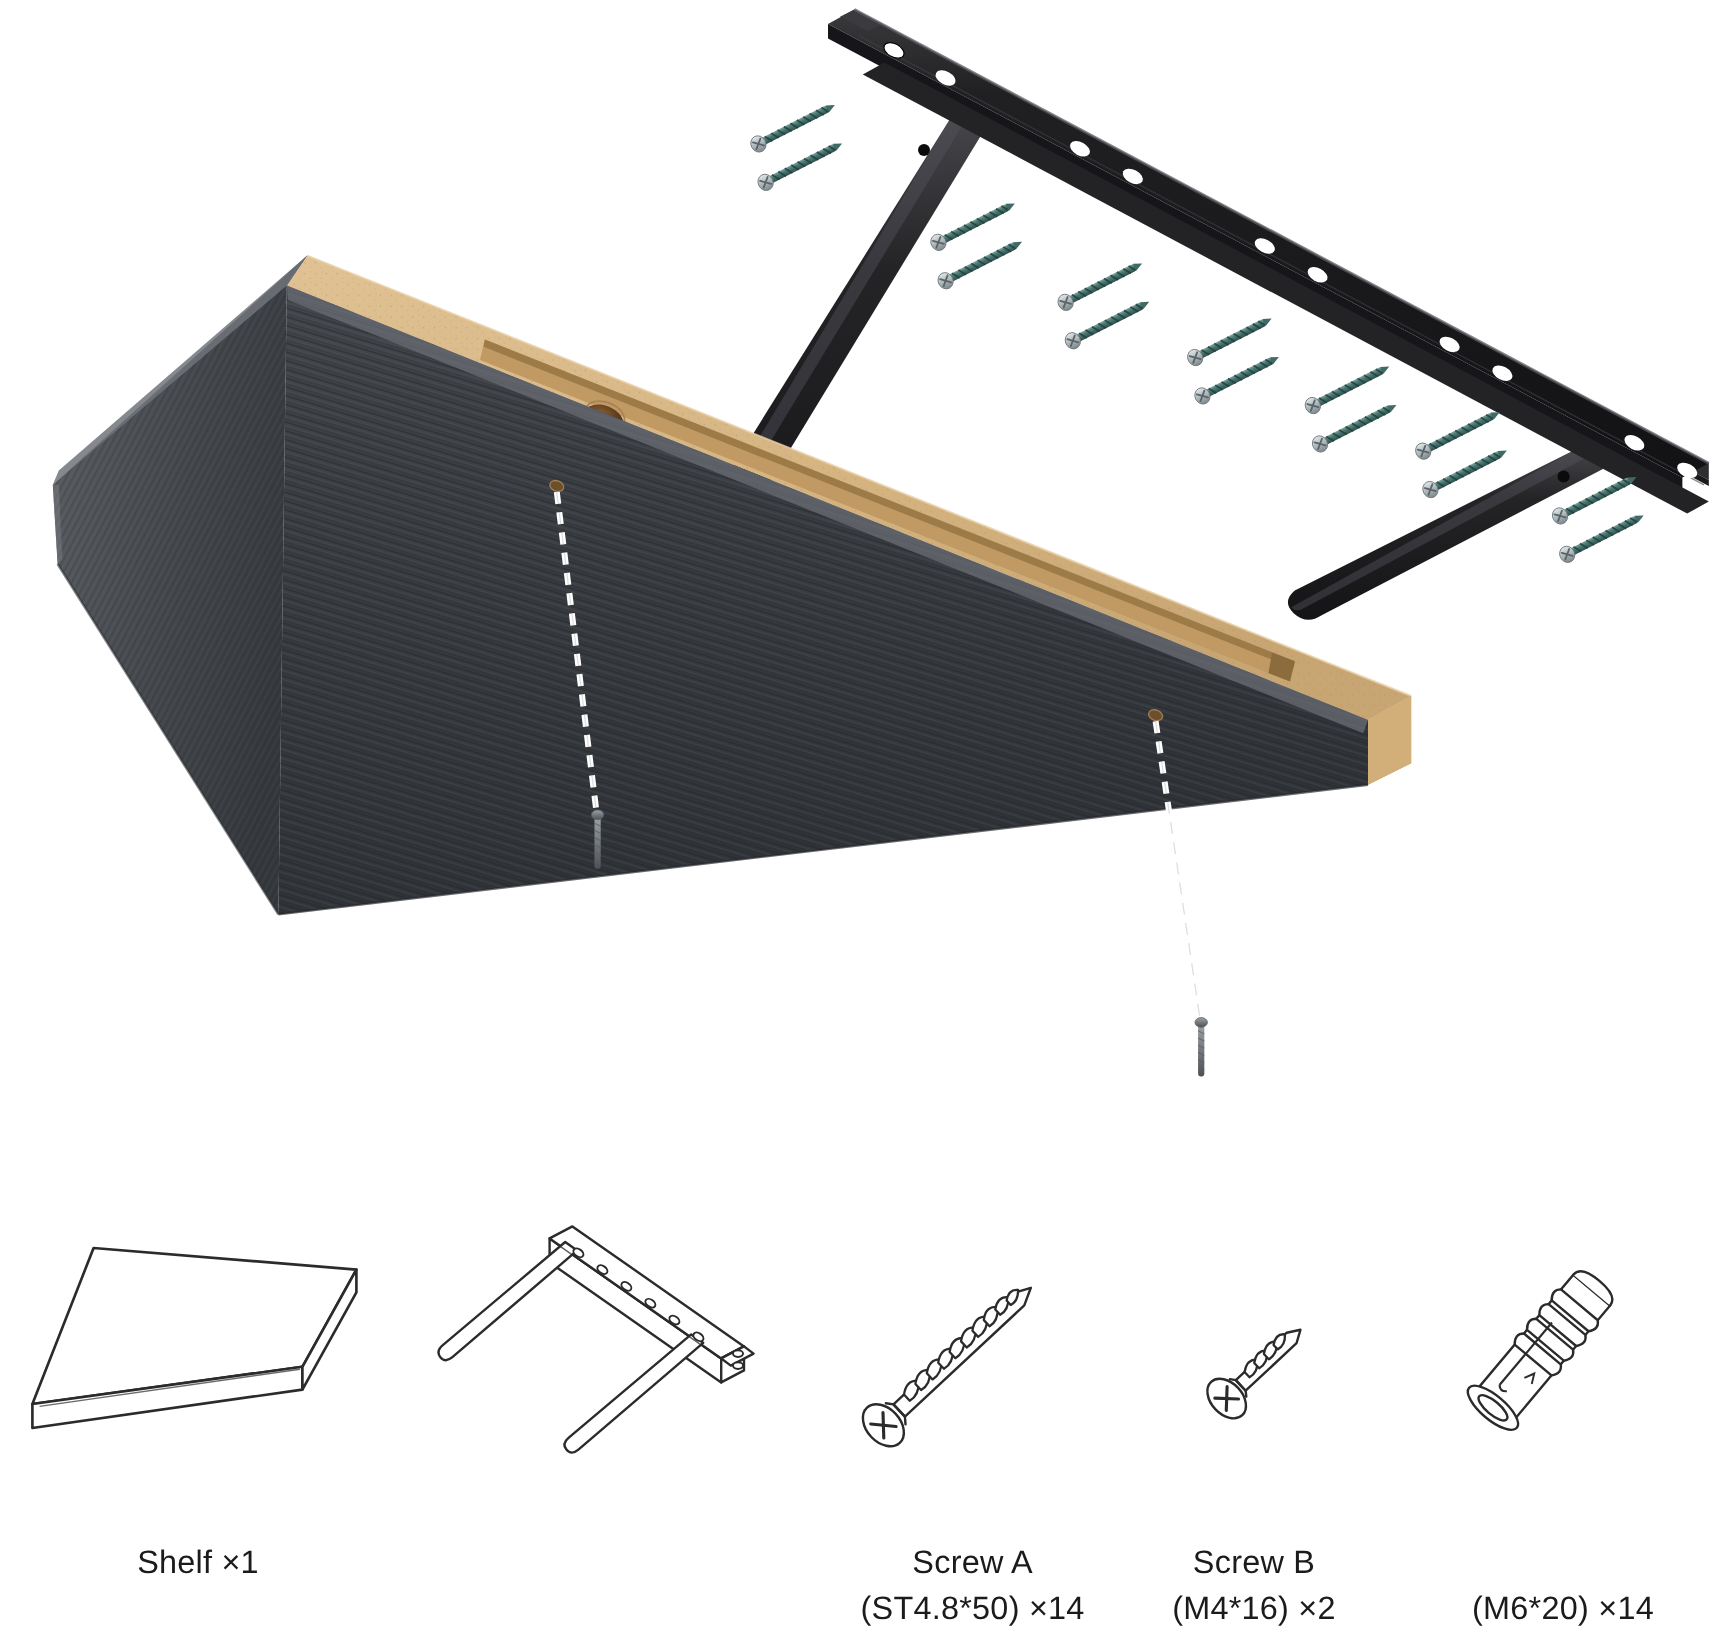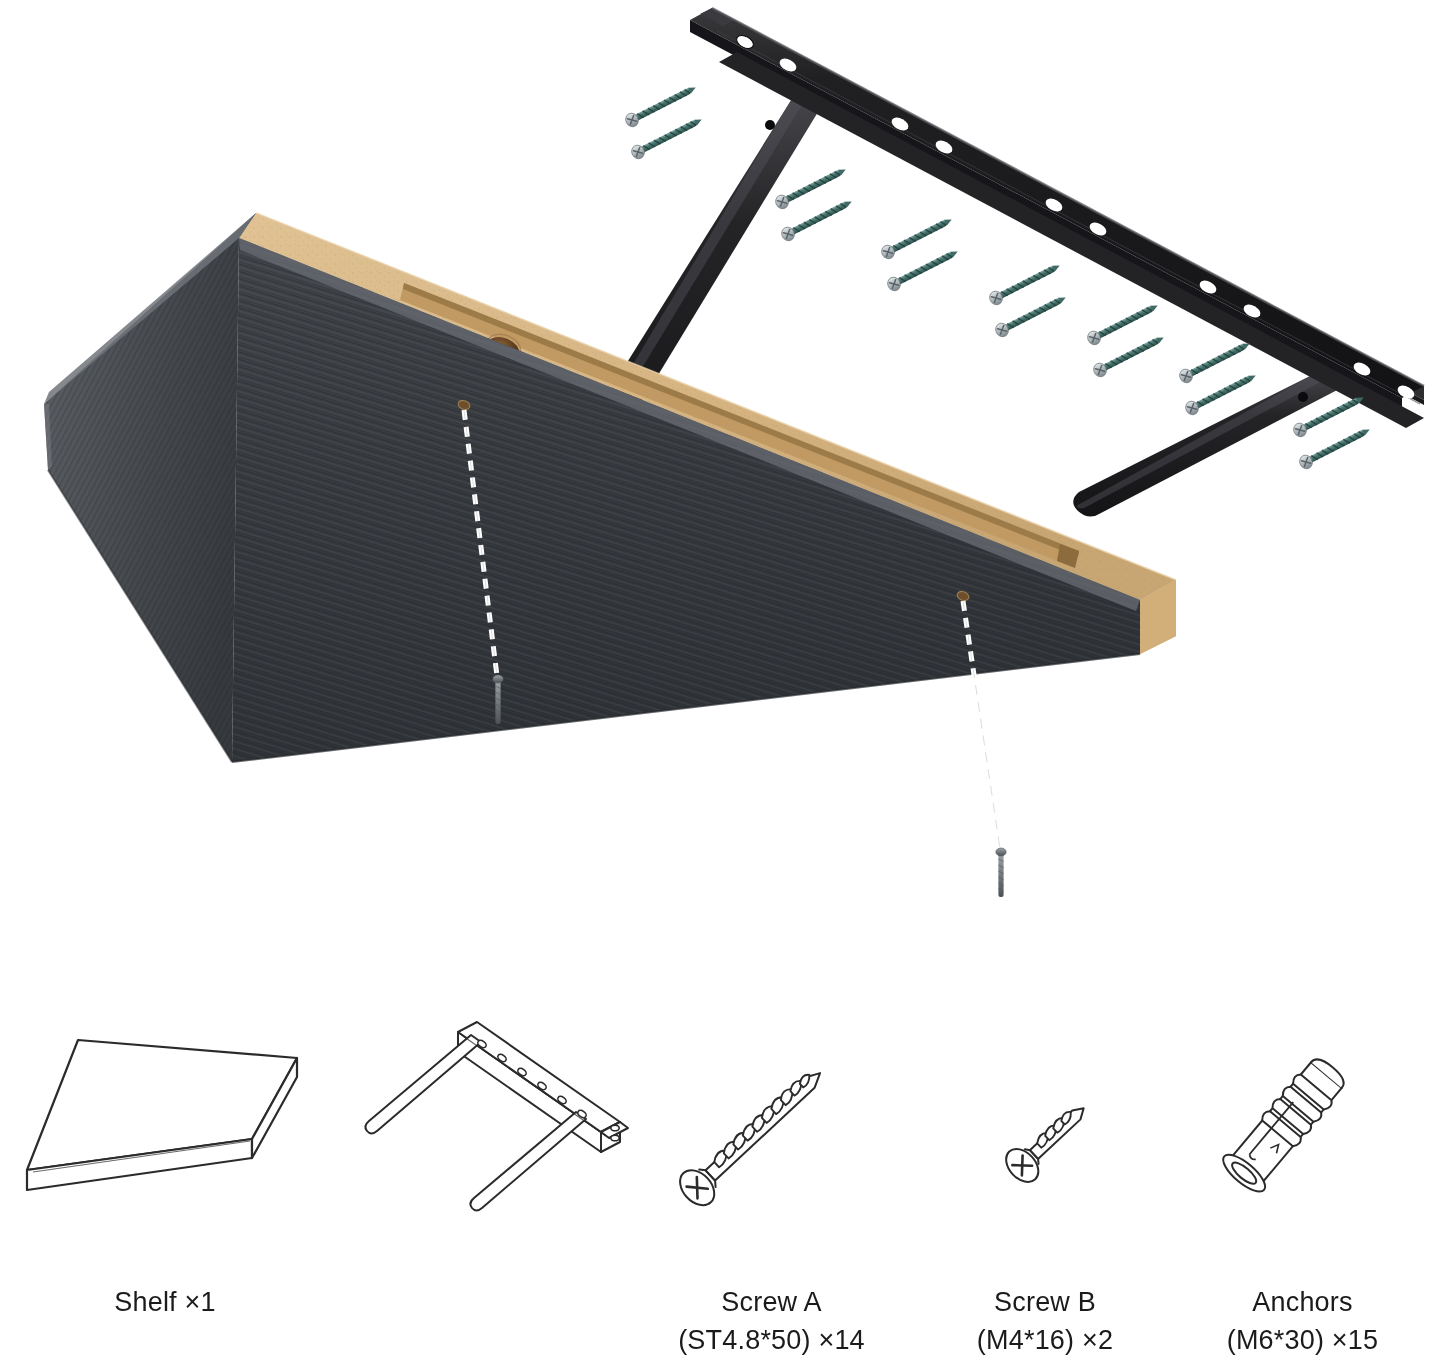--- a/index.html
+++ b/index.html
@@ -335,21 +335,21 @@
             <ellipse cx="232" cy="100" rx="4.6" ry="3" transform="rotate(35 232 100)"></ellipse>
             <ellipse cx="252" cy="114" rx="4.6" ry="3" transform="rotate(35 252 114)"></ellipse>
             <ellipse cx="285" cy="128" rx="4.2" ry="2.8"></ellipse>
             <ellipse cx="285" cy="138" rx="4.2" ry="2.8"></ellipse>
           </g>
           <path d="M133 36 L276 136" stroke="#2b2b2b" stroke-width="1.2" fill="none" opacity="0.75"></path>
         </svg>
       </div>
     </div>
 
-    <div class="legend-cell" style="left:644px; width:255px;">
+    <div class="legend-cell" style="left:683px; width:255px;">
       <div class="legend-art">
         <svg width="255" height="250" viewBox="0 0 255 250">
           <g transform="translate(40 200) rotate(-43)">
             <g fill="#ffffff" stroke="#2b2b2b" stroke-width="2" stroke-linejoin="round" stroke-linecap="round">
 
               <path d="M36 -7 L172 -7 L186 0 L172 7 L36 7 Z"></path>
 
               <g stroke-width="1.9">
                 <path d="M48 -7 q10 -8 17 0 q-8 9 -17 7 Z"></path>
                 <path d="M61 -7 q10 -8 17 0 q-8 9 -17 7 Z"></path>
@@ -423,18 +423,17 @@
               <path d="M106 -20 q7 -6 12 0 l0 40 q-5 6 -12 0 Z"></path>
               <path d="M122 -20 q7 -6 12 0 l0 40 q-5 6 -12 0 Z"></path>
             </g>
 
             <path d="M40 -8 L108 -8" stroke="#2b2b2b" stroke-width="1.8" fill="none"></path>
             <path d="M40 -8 q-4 4 0 8" stroke="#2b2b2b" stroke-width="1.8" fill="none"></path>
             <path d="M58 12 l8 -4 l-8 -4" stroke="#2b2b2b" stroke-width="1.6" fill="none"></path>
           </g>
         </svg>
       </div>
-      <div class="legend-label primary">Anchors</div>
-      <div class="legend-label spec">(M6*30) ×15</div>
+      <div class="legend-label spec">(M6*20) ×14</div>
     </div>
 
   </div>
 </div>
 
 </body></html>

